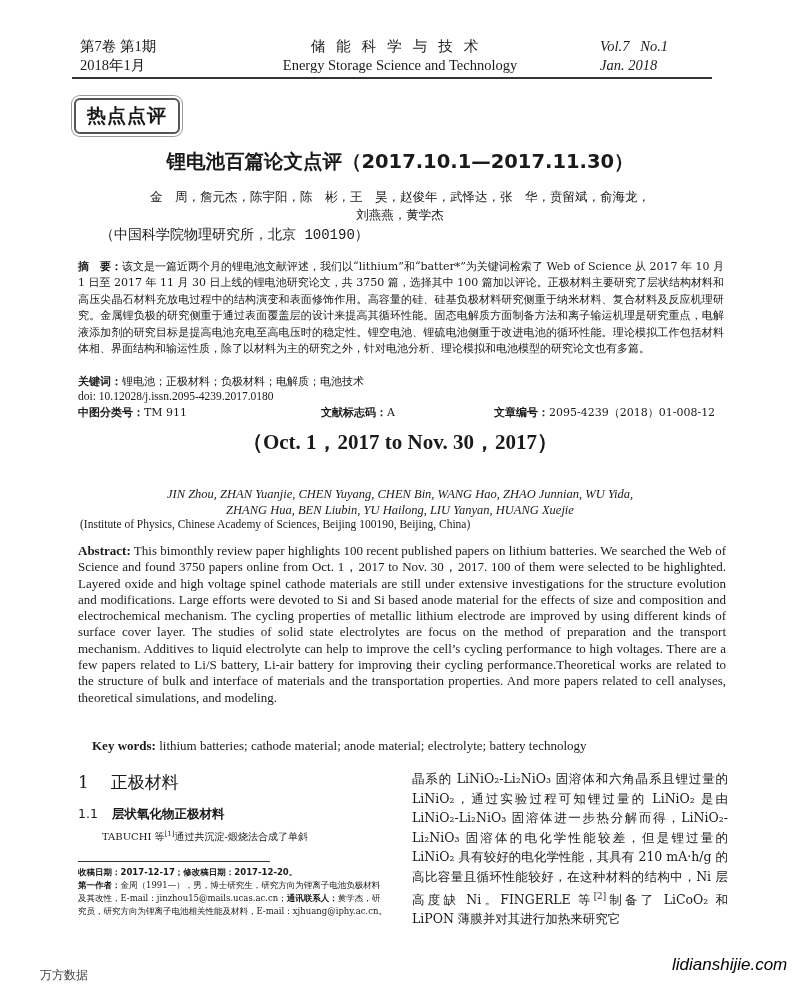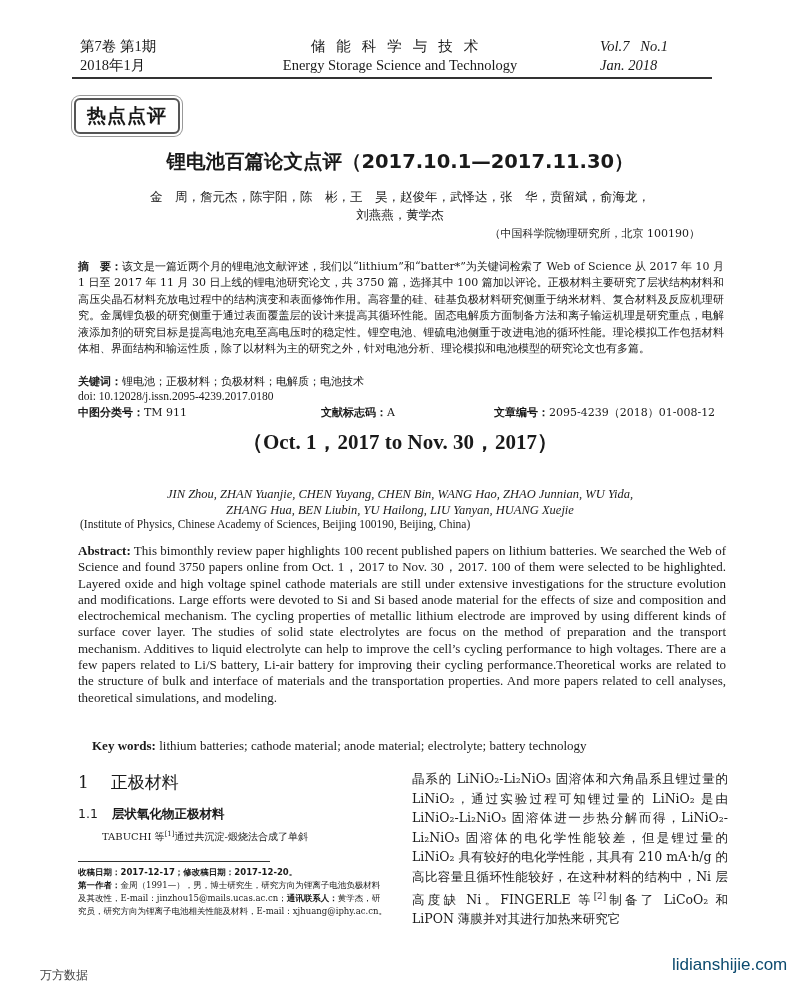--- a/index.html
+++ b/index.html
@@ -7,42 +7,42 @@
   .abs{position:absolute;}
   .hdr{font-family:"Liberation Serif",serif;font-size:14.5px;line-height:19px;}
   .hdr-left{left:80px;top:37px;}
   .hdr-center{left:260px;top:37px;width:280px;text-align:center;}
   .hdr-center .cn{letter-spacing:11px;}
   .hdr-right{left:600px;top:37px;width:116px;text-align:left;font-style:italic;}
   .hdr-rule{left:72px;top:77px;width:640px;height:2px;background:#333;}
   .badge{left:74px;top:98px;width:102px;height:32px;border:2px solid #555;border-radius:6px;box-shadow:0 0 0 2px #fff,0 0 0 3px #999;display:flex;align-items:center;justify-content:center;font-family:"DejaVu Sans",sans-serif;font-weight:bold;font-size:19px;letter-spacing:1px;}
   .title-cn{left:60px;top:148px;width:680px;text-align:center;font-family:"DejaVu Sans",sans-serif;font-weight:bold;font-size:19.5px;}
   .authors-cn{left:100px;top:188px;width:600px;text-align:center;font-size:12.5px;line-height:18px;}
-  .affil-cn{left:100px;top:226px;width:600px;text-align:right;font-size:11px;}
+  .affil-cn{left:100px;top:226px;width:600px;text-align:left;font-size:14px;font-family:Liberation Mono, monospace;}
   .abs-cn{left:78px;top:259px;width:646px;font-size:11px;line-height:16.4px;text-align:justify;}
   .b{font-weight:bold;font-family:"DejaVu Sans",sans-serif;}
   .kw-cn{left:78px;top:374px;width:646px;font-size:11px;}
   .doi{left:78px;top:390px;font-family:"Liberation Serif",serif;font-size:11.5px;}
   .meta-row{left:78px;top:405px;width:646px;font-size:11px;}
   .meta-row span{position:absolute;top:0;white-space:nowrap;}
   .title-en{left:60px;top:430px;width:680px;text-align:center;font-family:"Liberation Serif",serif;font-weight:bold;font-size:21px;line-height:25px;}
   .authors-en{left:80px;top:486px;width:640px;text-align:center;font-family:"Liberation Serif",serif;font-style:italic;font-size:12.5px;line-height:16px;}
   .affil-en{left:80px;top:518px;width:640px;text-align:left;font-family:"Liberation Serif",serif;font-size:11.5px;}
   .abs-en{left:78px;top:543px;width:648px;font-family:"Liberation Serif",serif;font-size:13px;line-height:16.3px;text-align:justify;}
   .kw-en{left:78px;top:738px;width:648px;font-family:"Liberation Serif",serif;font-size:13px;margin-left:14px;}
   .sec1{left:78px;top:771px;font-size:17px;}
   .sec1 .num{margin-right:22px;}
   .sec11{left:78px;top:806px;font-size:12.5px;font-family:"DejaVu Sans",sans-serif;}
   .sec11 .num{margin-right:14px;font-weight:normal;}
   .col-left-body{left:102px;top:825px;width:290px;font-size:10px;line-height:18px;}
   .foot-rule{left:78px;top:861px;width:192px;height:1px;background:#333;}
   .footnote{left:78px;top:866px;width:310px;font-size:8.5px;line-height:13px;}
   .col-right{left:412px;top:769px;width:316px;font-size:12.5px;line-height:19.6px;text-align:justify;}
   .watermark-left{left:40px;top:967px;font-size:12px;color:#444;}
-  .watermark-right{left:672px;top:955px;font-family:"Liberation Sans",sans-serif;font-size:17px;color:#0c4a6e;}
+  .watermark-right{left:672px;top:955px;font-family:"Liberation Sans",sans-serif;font-size:17px;color:#000000;font-style:italic;}
   sup{font-size:70%;}
 </style>
 </head>
 <body>
 
 <div class="abs hdr hdr-left">
   <div>第7卷 第1期</div>
   <div>2018年1月</div>
 </div>
 <div class="abs hdr hdr-center">

